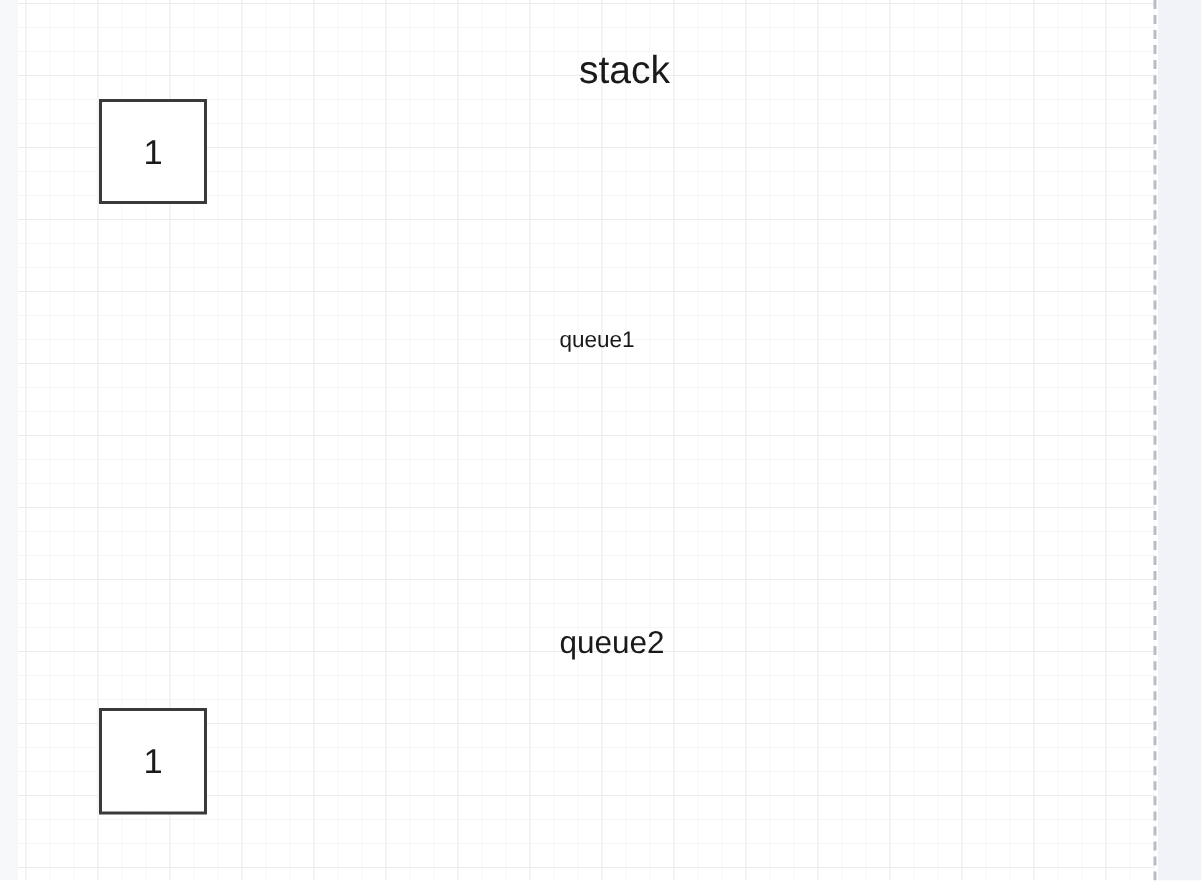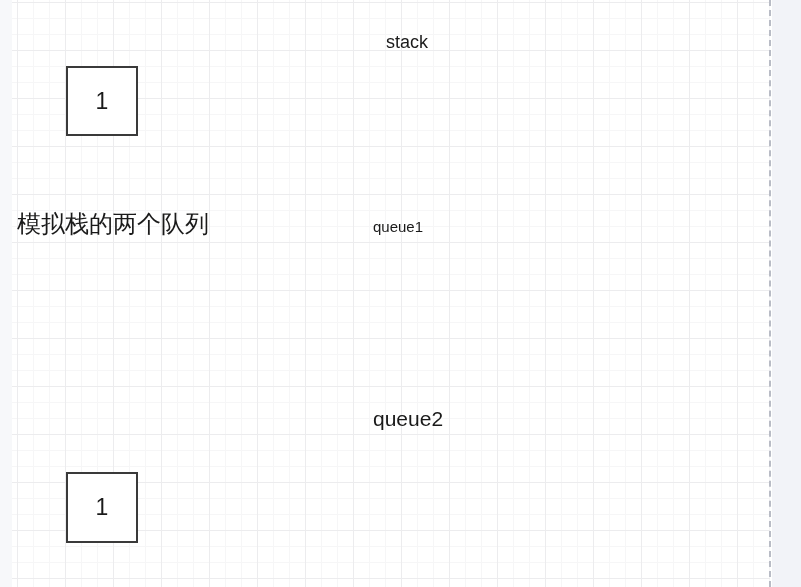--- a/index.html
+++ b/index.html
@@ -93,23 +93,23 @@
   #box-top   { left: 66px;  top: 66px;  width: 72px; height: 70px; }
   #box-bot   { left: 66px;  top: 472px; width: 72px; height: 71px; }
 
   
   .label {
     position: absolute;
     color: #1a1a1a;
     white-space: nowrap;
     line-height: 1;
   }
-  #label-stack  { left: 386px; top: 33px;  font-size: 18px; }
+  #label-stack  { left: 386px; top: 33px;  font-size: 26px; }
   #label-queue1 { left: 373px; top: 219px; font-size: 15px; }
-  #label-queue2 { left: 373px; top: 408px; font-size: 21px; }
+  #label-queue2 { left: 373px; top: 418px; font-size: 21px; }
   #label-cn     { left: 17px;  top: 212px; font-size: 24px;
                   font-family: "DejaVu Sans", "Liberation Sans", sans-serif; }
 
   
   svg.strokes { position: absolute; left: 0; top: 0; }
 </style>
 </head>
 <body>
 
 <div id="canvas">
@@ -161,19 +161,18 @@
     <div class="value-box" id="box-bot">
       <span>1</span>
     </div>
 
     <div class="label" id="label-stack">stack</div>
 
     <div class="label" id="label-queue1">queue1</div>
 
     <div class="label" id="label-queue2">queue2</div>
 
-    <div class="label" id="label-cn">模拟栈的两个队列</div>
   </div>
 
   <div class="boundary-dash"></div>
   <div class="panel-right"></div>
 
 </div>
 
 </body></html>

